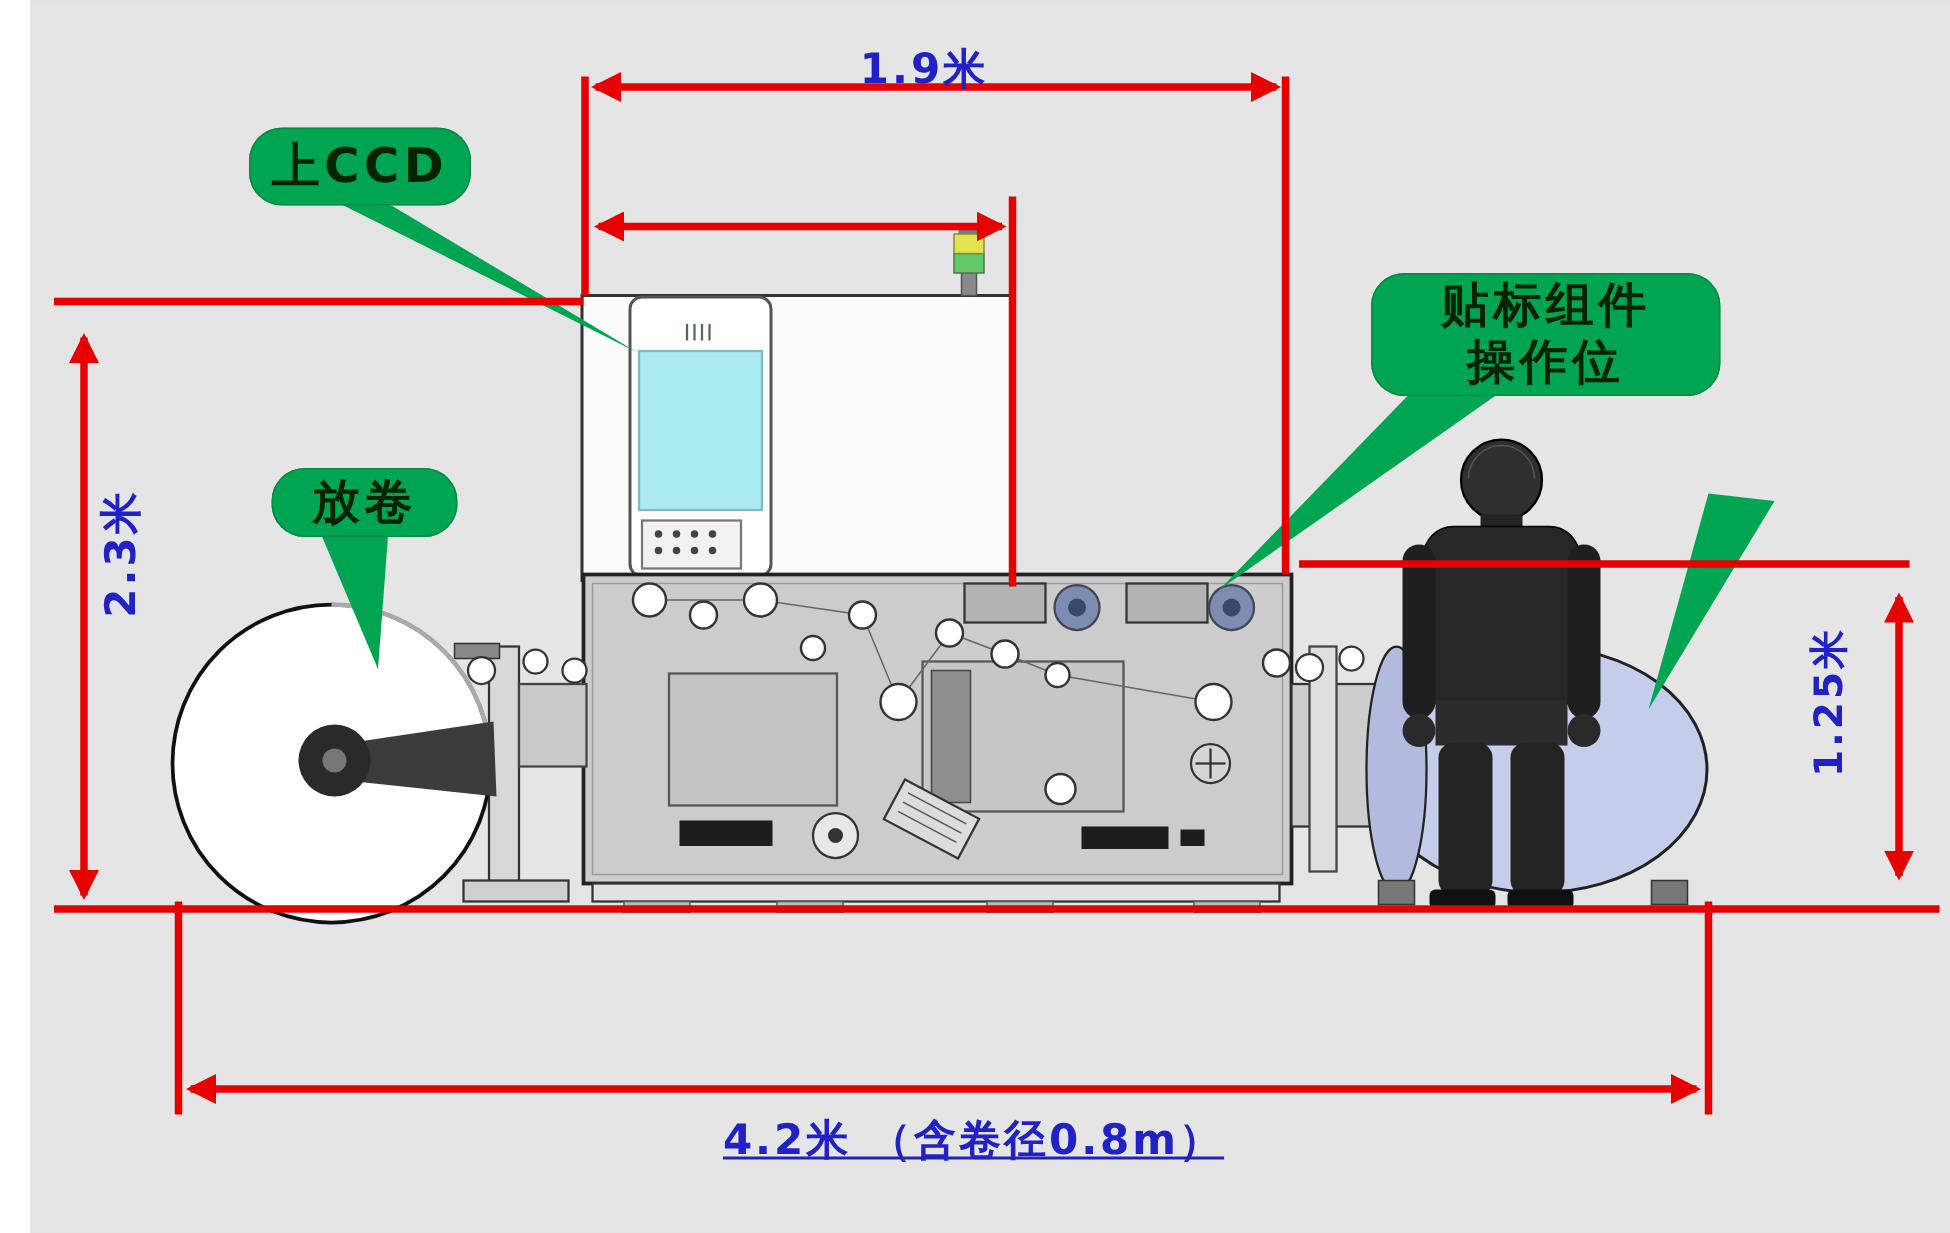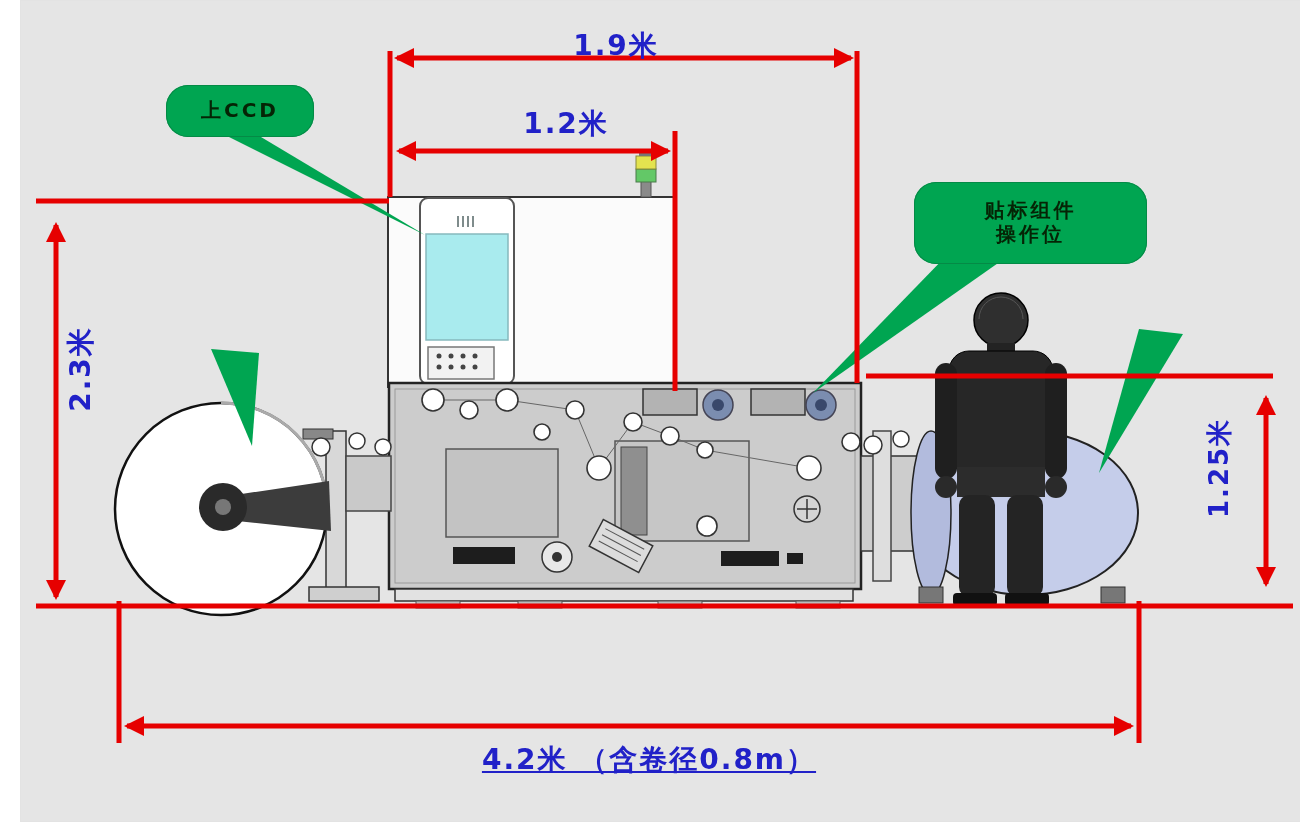--- a/index.html
+++ b/index.html
@@ -12,21 +12,21 @@
   .layer { position:absolute; left:0; top:0; }
   .dim-label {
     position:absolute; color:#2121c8; font-weight:bold; font-size:28px;
     text-align:center; letter-spacing:2px; white-space:nowrap;
     font-family:"DejaVu Sans","Liberation Sans",sans-serif;
   }
   .dim-label.vertical { transform:rotate(-90deg); }
   .callout {
     position:absolute; background:#00a551; color:#052405; font-weight:bold;
     display:flex; flex-direction:column; align-items:center; justify-content:center;
-    border-radius:22px; font-size:20px; line-height:1.18; letter-spacing:3px;
+    border-radius:22px; font-size:32px; line-height:1.18; letter-spacing:3px;
     box-shadow:0 0 0 1px #048a46 inset; white-space:nowrap;
     font-family:"DejaVu Sans","Liberation Sans",sans-serif;
   }
 </style>
 </head>
 <body>
 
 <div class="canvas">
 
   <svg class="layer" width="1300" height="822" viewBox="0 0 1300 822">
@@ -184,32 +184,34 @@
       <line x1="845" y1="375" x2="1252" y2="375"></line>
       <line x1="1245" y1="397" x2="1245" y2="583" marker-start="url(#arrR)" marker-end="url(#arrR)"></line>
       <line x1="98" y1="600" x2="98" y2="742"></line>
       <line x1="1118" y1="600" x2="1118" y2="742"></line>
       <line x1="106" y1="725" x2="1110" y2="725" marker-start="url(#arrR)" marker-end="url(#arrR)"></line>
     </g>
   </svg>
 
   <div class="dim-label" style="left:505px; top:26px; width:180px;">1.9米</div>
 
-  <div class="dim-label" style="left:455px; top:104px; width:180px;">1.2米</div>
 
   <div class="dim-label vertical" style="left:-3px; top:352px; width:120px; height:32px;">2.3米</div>
 
   <div class="dim-label vertical" style="left:1127px; top:451px; width:140px; height:32px; font-size:26px;">1.25米</div>
 
   <div class="dim-label" style="left:398px; top:740px; width:460px;text-decoration:underline;">4.2米 （含卷径0.8m）</div>
 
   <div class="callout" style="left:145px; top:84px; width:148px; height:52px;">
     <span>上CCD</span>
   </div>
 
   <div class="callout" style="left:893px; top:181px; width:233px; height:82px;">
     <span>贴标组件</span>
     <span>操作位</span>
   </div>
 
+  <div class="callout" style="left:160px; top:311px; width:124px; height:46px;">
+    <span>放卷</span>
+  </div>
 
 
 </div>
 
 </body></html>

